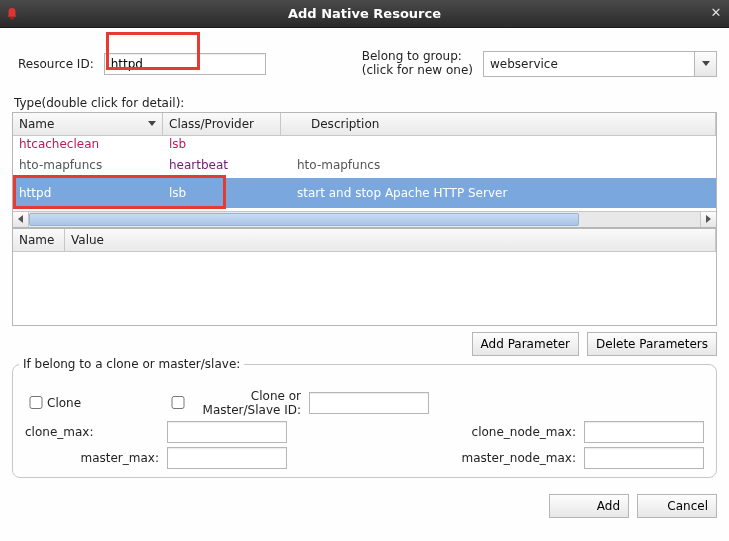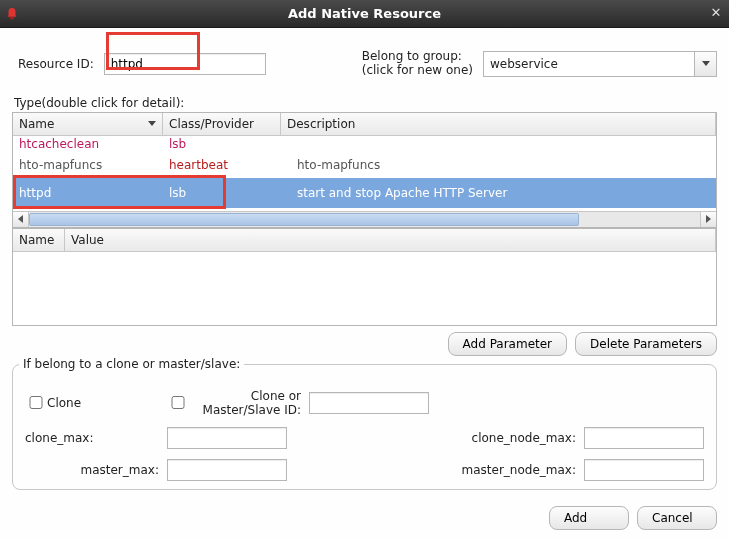--- a/index.html
+++ b/index.html
@@ -126,32 +126,32 @@
     background: linear-gradient(#fafafa,#e9e9e9);
   }
   .grid-header .hcell {
     padding: 4px 6px;
     border-right: 1px solid #c7c7c7;
     font-weight: normal;
     color: #222;
   }
   .col-name { width: 150px; display: flex; align-items: center; justify-content: space-between; }
   .col-class { width: 118px; }
-  .col-desc { flex: 1; }
+  .col-desc { flex: 1; margin-left: 24px; }
 
   .grid-body { flex: 1; overflow: hidden; }
   .grow {
     display: flex;
     height: 26px;
     align-items: center;
     font-size: 12px;
   }
   .grow .gcell { padding: 0 6px; }
   .grow .gc-name { width: 150px; color: #555; }
-  .grow .gc-class { width: 118px; color: #b91c1c; }
+  .grow .gc-class { width: 118px; color: #701a75; }
   .grow .gc-desc { flex: 1; color: #555; padding-left: 16px; }
   .grow.cut .gcell { color: #be185d; }
   .grow.sel {
     background: #7aa7de;
     color: #fff;
   }
   .grow.sel .gcell { color: #fff; }
 
   .grid-hscroll {
     height: 16px;
@@ -207,26 +207,26 @@
 
   .btn-row {
     display: flex;
     justify-content: flex-end;
     gap: 8px;
     margin-top: 6px;
   }
   .btn {
     background: linear-gradient(#fdfdfd,#e7e7e7);
     border: 1px solid #b6b6b6;
-    border-radius: 8px;
-    padding: 4px 14px;
+    border-radius: 0;
+    padding: 4px 8px;
     font: inherit;
     cursor: pointer;
     min-width: 64px;
-    text-align: left;
+    text-align: right;
   }
 
   
   .fs {
     border: 1px solid #c7c7c7;
     border-radius: 8px;
     margin-top: 8px;
     padding: 10px 12px 8px 12px;
   }
   .fs-legend {
@@ -234,21 +234,21 @@
     top: -18px;
     left: -6px;
     background: #fefefe;
     padding: 0 4px;
     display: inline-block;
     margin-bottom: -10px;
   }
   .clone-grid {
     display: grid;
     grid-template-columns: 22px 120px 22px 120px 1fr 120px;
-    row-gap: 10px;
+    row-gap: 4px;
     align-items: center;
   }
   .clone-grid input[type=checkbox] { margin: 0; }
   .clone-grid .rlabel { text-align: right; padding-right: 8px; }
   .clone-grid .tinput {
     height: 22px;
     border: 1px solid #b6b6b6;
     background: #fff;
     width: 120px;
     box-shadow: inset 0 1px 1px rgba(0,0,0,.08);

